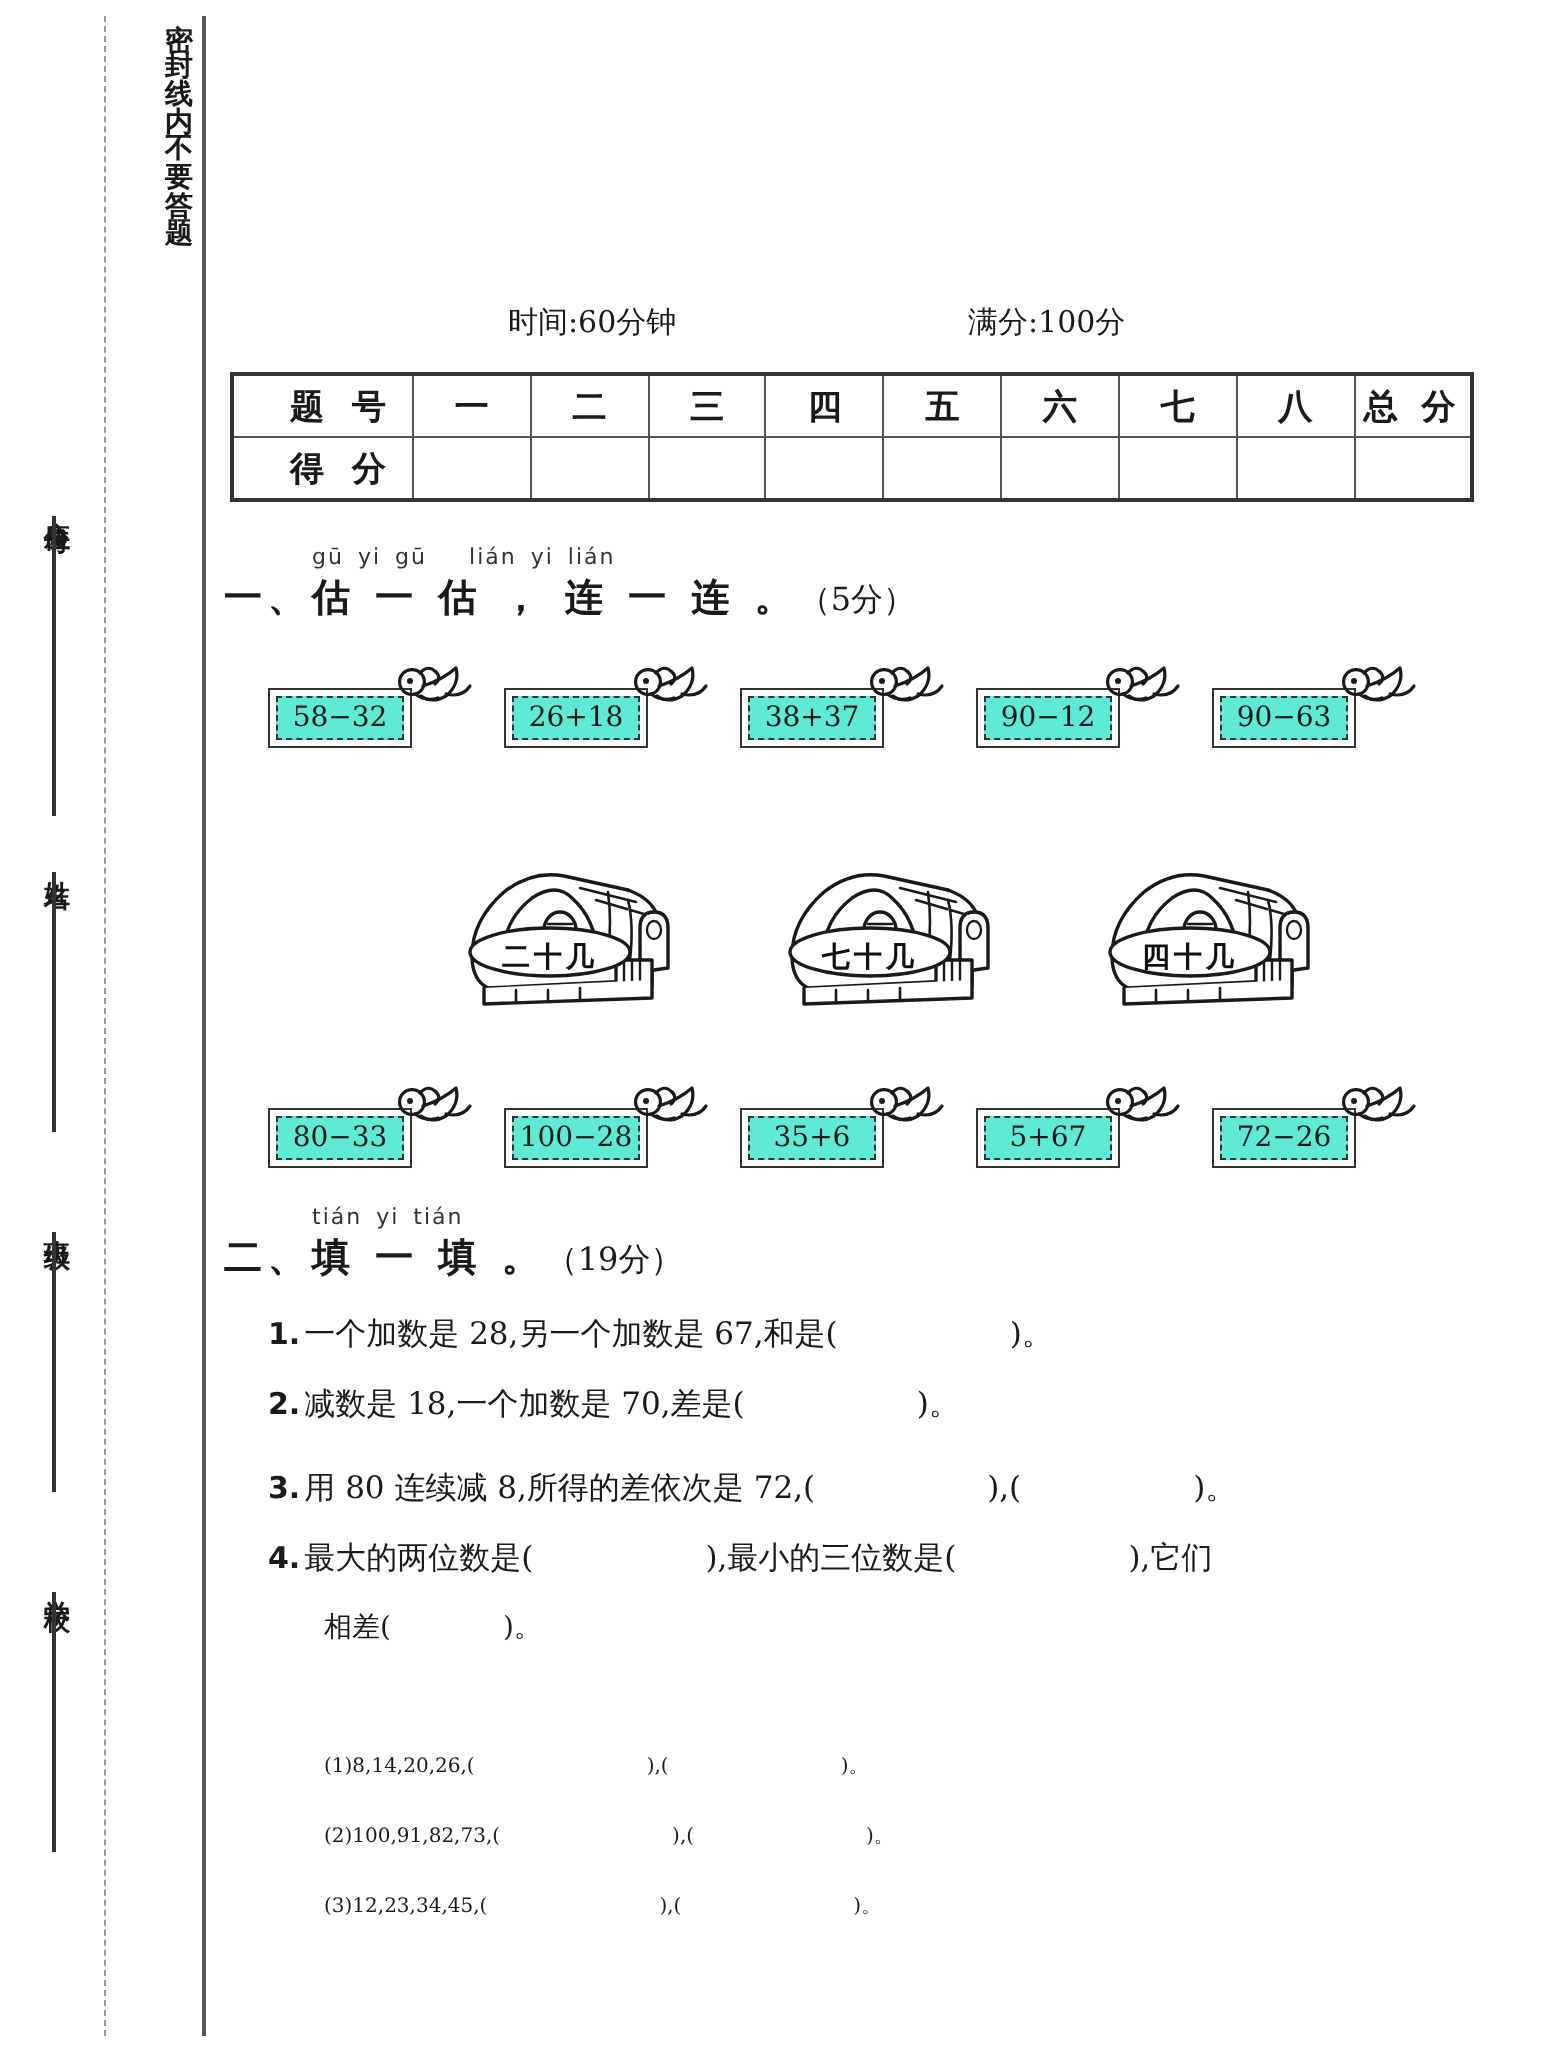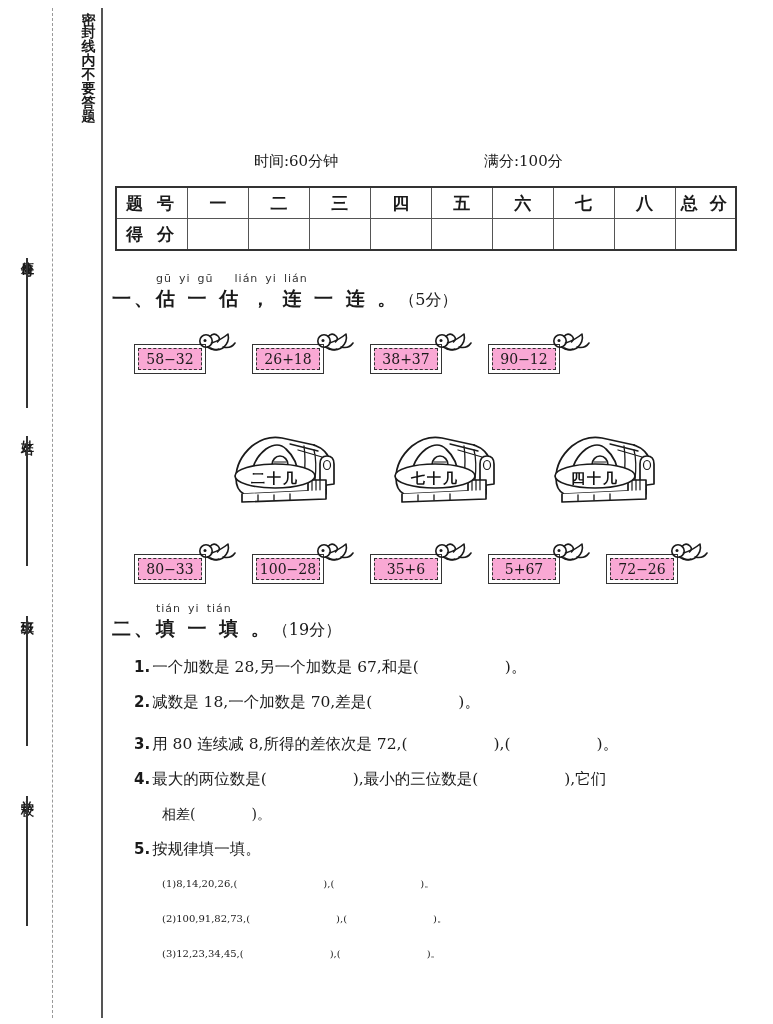--- a/index.html
+++ b/index.html
@@ -99,21 +99,21 @@
   }
   #score-table td {
     border: 1px solid #555;
     height: 28px;
     text-align: center;
     vertical-align: middle;
     font-family: "DejaVu Sans", "Liberation Sans", sans-serif;
     font-weight: bold;
     font-size: 17px;
   }
-  #score-table td.head-cell { letter-spacing: 4px; padding-left: 1px; width: 68px; }
+  #score-table td.head-cell { letter-spacing: 4px; padding-left: 20px; width: 68px; }
   #score-table tr { outline: none; }
   #score-table { border: 2px solid #333; }
 
   
   .section-heading {
     position: absolute;
     left: 8px;
     height: 44px;
     white-space: nowrap;
   }
@@ -164,21 +164,21 @@
     position: absolute;
     left: 3px; top: 3px;
     right: 3px; bottom: 3px;
     border: 1.5px dashed #333;
     box-sizing: border-box;
     display: flex;
     align-items: center;
     justify-content: center;
     font-family: "DejaVu Serif", "Liberation Serif", serif;
     font-size: 14px;
-    background: #f9a8d4;
+    background: #5eead4;
   }
   .bird-glyph {
     position: absolute;
     left: 63px; top: 0;
     width: 44px; height: 34px;
   }
 
   
   .house-row { position: absolute; left: 0; width: 669px; height: 80px; }
   .house-item { position: absolute; top: 0; width: 124px; height: 78px; }
@@ -330,20 +330,36 @@
       <path d="M26 17 Q34 19 38 13"></path>
       <path d="M10.5 17 Q16 21 22 19"></path>
     </g>
     <circle cx="8" cy="10.5" r="1.5" fill="#1a1a1a"></circle>
     <path d="M26 17 Q34 19 38 13" fill="none" stroke="#1a1a1a" stroke-width="3" stroke-linecap="round" opacity="0"></path>
   </svg></div>
       </div>
       <div class="bird-item" style="left: 384px;">
         <div class="bird-box">
           <div class="bird-box-inner">90−12</div>
+        </div>
+        <div class="bird-glyph"><svg viewBox="0 0 44 34" width="44" height="34">
+    <g fill="none" stroke="#1a1a1a" stroke-width="1.6" stroke-linecap="round" stroke-linejoin="round">
+      <circle cx="9" cy="11" r="6.2"></circle>
+      <path d="M13 6.5 Q17 2 21 6 Q24 9 20.5 12"></path>
+      <path d="M14.5 13 Q24 10 31 4 Q33 12 26 18 Q19 22 13.5 18"></path>
+      <path d="M26 17 Q34 19 38 13"></path>
+      <path d="M10.5 17 Q16 21 22 19"></path>
+    </g>
+    <circle cx="8" cy="10.5" r="1.5" fill="#1a1a1a"></circle>
+    <path d="M26 17 Q34 19 38 13" fill="none" stroke="#1a1a1a" stroke-width="3" stroke-linecap="round" opacity="0"></path>
+  </svg></div>
+      </div>
+      <div class="bird-item" style="left: 502px;">
+        <div class="bird-box">
+          <div class="bird-box-inner">90−63</div>
         </div>
         <div class="bird-glyph"><svg viewBox="0 0 44 34" width="44" height="34">
     <g fill="none" stroke="#1a1a1a" stroke-width="1.6" stroke-linecap="round" stroke-linejoin="round">
       <circle cx="9" cy="11" r="6.2"></circle>
       <path d="M13 6.5 Q17 2 21 6 Q24 9 20.5 12"></path>
       <path d="M14.5 13 Q24 10 31 4 Q33 12 26 18 Q19 22 13.5 18"></path>
       <path d="M26 17 Q34 19 38 13"></path>
       <path d="M10.5 17 Q16 21 22 19"></path>
     </g>
     <circle cx="8" cy="10.5" r="1.5" fill="#1a1a1a"></circle>
@@ -526,22 +542,19 @@
     <span class="q-num">3.</span><span>用 80 连续减 8,所得的差依次是 72,(</span><span class="blank-lg"></span><span>),(</span><span class="blank-lg"></span><span>)。</span>
   </div>
 
   <div class="q-item" style="top:764px;">
     <span class="q-num">4.</span><span>最大的两位数是(</span><span class="blank-lg"></span><span>),最小的三位数是(</span><span class="blank-lg"></span><span>),它们</span>
   </div>
   <div class="q-cont" style="top:799px;">
     <span>相差(</span><span class="blank-md"></span><span>)。</span>
   </div>
 
-  <div class="q-item" style="top:834px;">
-    <span class="q-num">5.</span><span>按规律填一填。</span>
-  </div>
   <div id="q5-items">
       <div class="q-sub" style="top: 869px;"><span>(1)8,14,20,26,(</span><span class="blank-lg"></span><span>),(</span><span class="blank-lg"></span><span>)。</span></div>
       <div class="q-sub" style="top: 904px;"><span>(2)100,91,82,73,(</span><span class="blank-lg"></span><span>),(</span><span class="blank-lg"></span><span>)。</span></div>
       <div class="q-sub" style="top: 939px;"><span>(3)12,23,34,45,(</span><span class="blank-lg"></span><span>),(</span><span class="blank-lg"></span><span>)。</span></div>
     </div>
 
 </div>
 
 </body></html>

